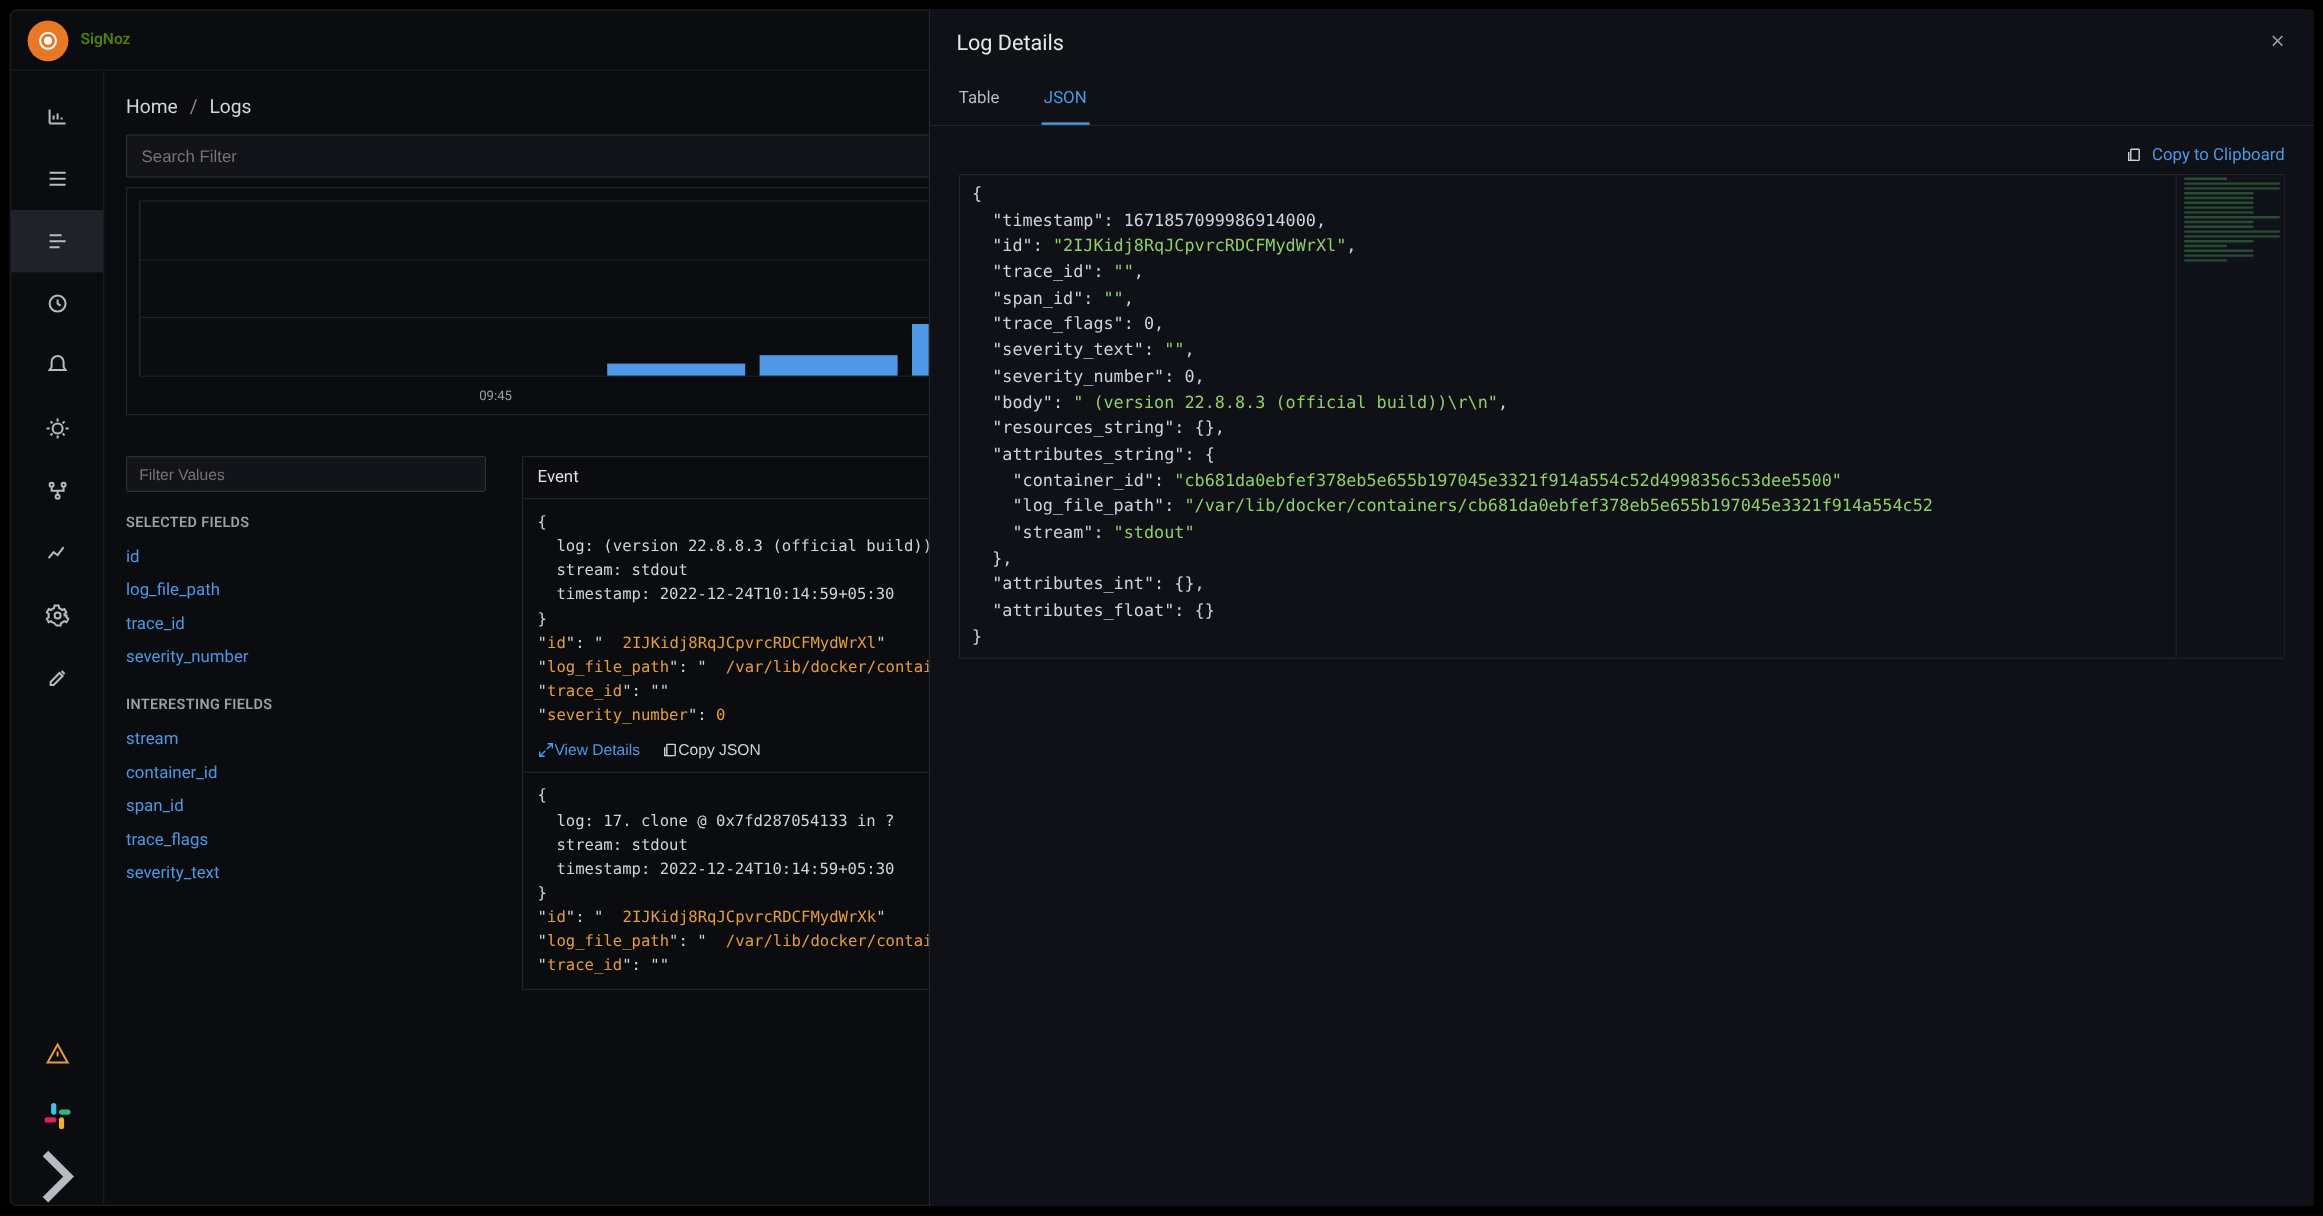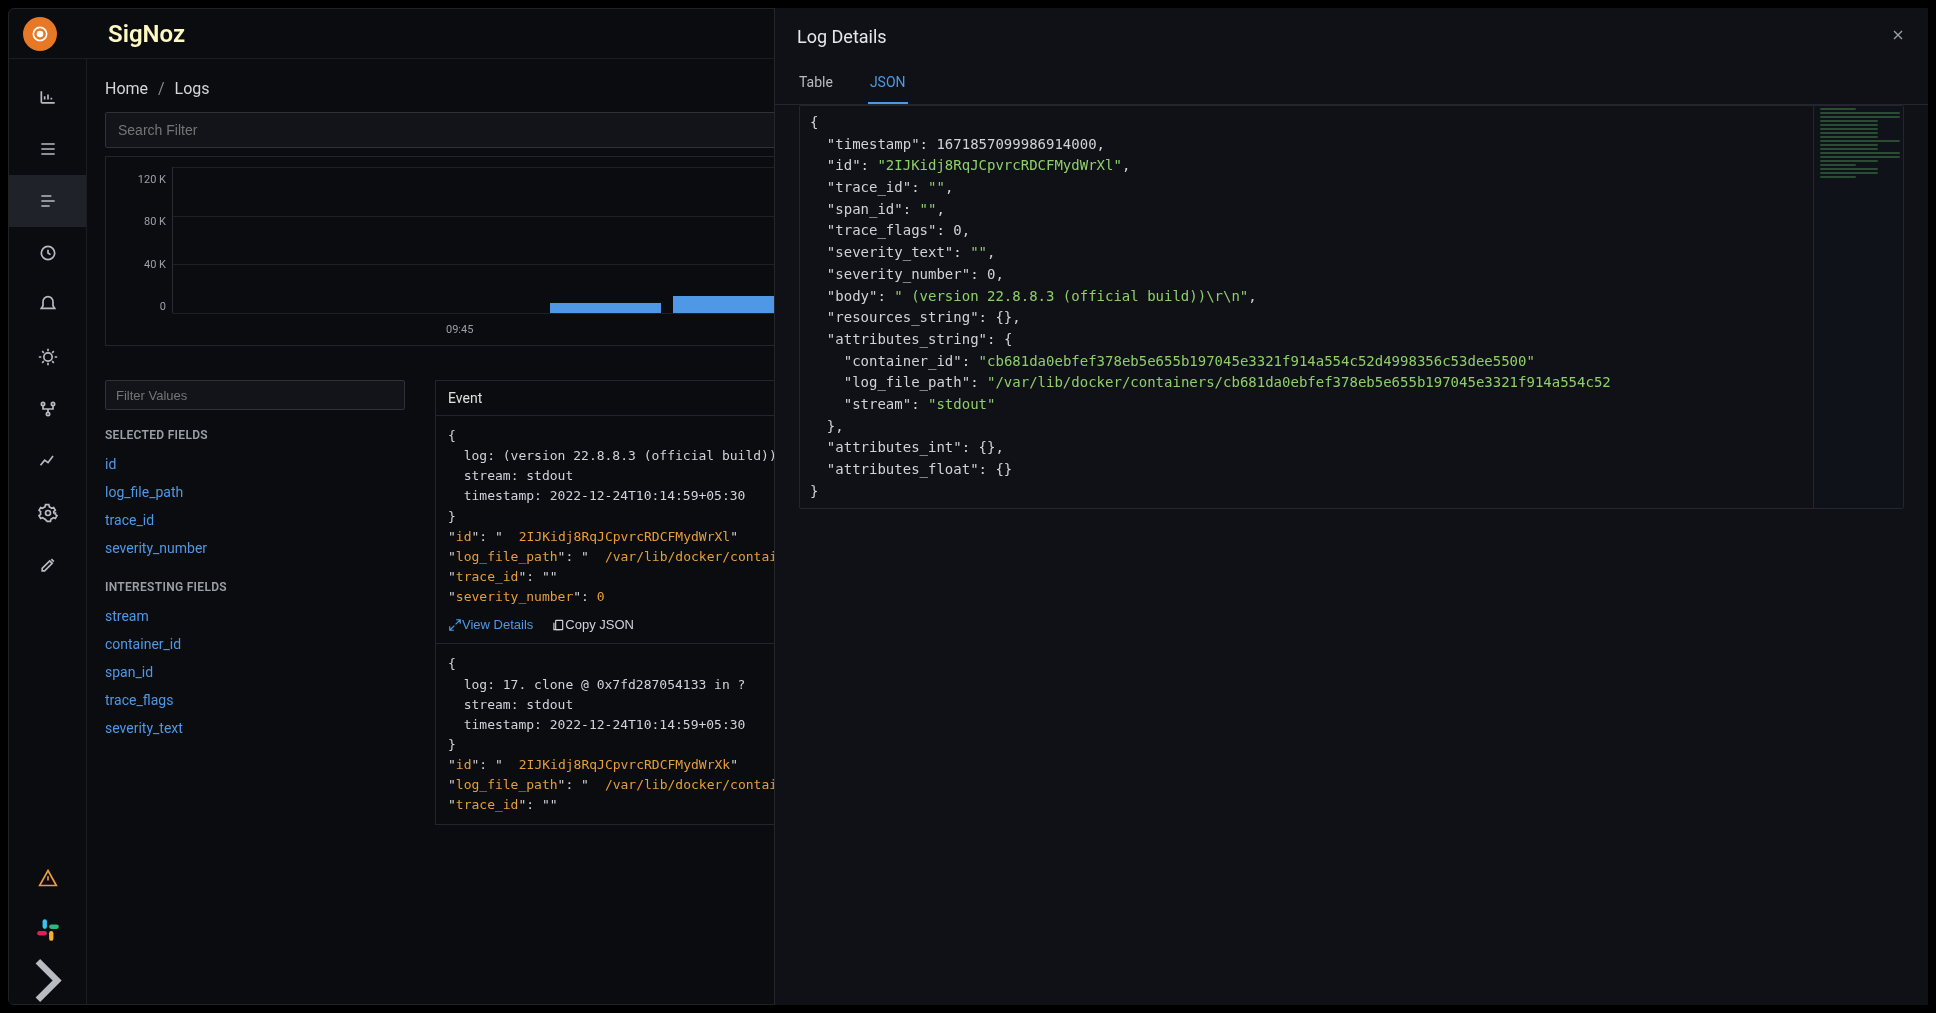--- a/index.html
+++ b/index.html
@@ -9,21 +9,21 @@
   color: #e0e0e0;
   font-family: -apple-system, BlinkMacSystemFont, "Segoe UI", Roboto, sans-serif;
   font-size: 13px;
   position: relative;
 }
 .frame { width: 1936px; height: 1013px; position: relative; }
 .app { position: absolute; top: 8px; left: 8px; right: 8px; bottom: 8px; background: #0b0c10; border: 1px solid #222; border-radius: 6px; overflow: hidden; display: flex; flex-direction: column; }
 .header { height: 50px; display: flex; align-items: center; padding: 0 14px; gap: 10px; border-bottom: 1px solid #1b1d21; }
 .logo-circle { width: 34px; height: 34px; background:#e67826; border-radius:50%; display:flex; align-items:center; justify-content:center; }
 .logo-circle svg { width:20px; height:20px; }
-.app-name { font-size: 24px; font-weight: 600; color: #fef9c3; margin-left: 41px; }
+.app-name { font-size: 13px; font-weight: 600; color: #4d7c0f; }
 .body { flex:1; display:flex; min-height:0; }
 .sidebar { width: 78px; background:#0b0c10; display:flex; flex-direction:column; align-items:center; padding-top:12px; gap:0; border-right:1px solid #1b1d21; position:relative; }
 .side-item { width:100%; height:52px; display:flex; align-items:center; justify-content:center; cursor:pointer; color:#b8bcc2; }
 .side-item.active { background:#1f2228; }
 .side-item svg { width:20px; height:20px; }
 .side-spacer { flex:1; }
 .side-item.warn { color:#e69e3c; }
 .side-item.slack svg { width:26px; height:26px; }
 .collapse-btn { width:100%; height:48px; display:flex; align-items:center; justify-content:center; color:#b8bcc2; cursor:pointer; }
 .main { flex:1; display:flex; flex-direction:column; padding: 20px 0 0 0; min-width:0; }
@@ -186,26 +186,20 @@
           <a>Home</a>
           <span class="sep">/</span>
           <a>Logs</a>
         </div>
         <div class="search-bar">
           <input type="text" placeholder="Search Filter" style="">
         </div>
 
         <div class="chart-box">
           <div class="chart-inner">
-            <div class="chart-y">
-              <div>120 K</div>
-              <div>80 K</div>
-              <div>40 K</div>
-              <div>0</div>
-            </div>
             <div class="chart-plot">
               <div class="chart-grid">
                 <div class="gline" style="top:0"></div>
                 <div class="gline" style="top:33.3%"></div>
                 <div class="gline" style="top:66.6%"></div>
                 <div class="gline" style="top:100%"></div>
               </div>
               <div class="chart-bars" id="chart-bars">
                   <div class="chart-bar" style="height: 0%; background: transparent;"></div>
                   <div class="chart-bar" style="height: 0%; background: transparent;"></div>
@@ -284,20 +278,29 @@
       <div class="drawer-title">Log Details</div>
       <div class="close-x">
         <svg width="16" height="16" viewBox="0 0 24 24" fill="none" stroke="currentColor" stroke-width="2">
             <path d="M6 6l12 12M18 6L6 18"></path>
           </svg>
       </div>
     </div>
     <div class="drawer-tabs">
       <div class="drawer-tab">Table</div>
       <div class="drawer-tab active">JSON</div>
+    </div>
+    <div class="drawer-toolbar">
+      <div class="copy-clip">
+        <svg viewBox="0 0 24 24" fill="none" stroke="currentColor" stroke-width="2">
+            <rect x="8" y="4" width="12" height="16" rx="1"></rect>
+            <path d="M5 8v12h10"></path>
+          </svg>
+        <span>Copy to Clipboard</span>
+      </div>
     </div>
     <div class="json-view">
       <div class="json-code" id="json-code"><span class="punc">{</span>
   <span class="key">"timestamp"</span><span class="punc">: </span><span class="num">1671857099986914000</span><span class="punc">,</span>
   <span class="key">"id"</span><span class="punc">: </span><span class="str">"2IJKidj8RqJCpvrcRDCFMydWrXl"</span><span class="punc">,</span>
   <span class="key">"trace_id"</span><span class="punc">: </span><span class="str">""</span><span class="punc">,</span>
   <span class="key">"span_id"</span><span class="punc">: </span><span class="str">""</span><span class="punc">,</span>
   <span class="key">"trace_flags"</span><span class="punc">: </span><span class="num">0</span><span class="punc">,</span>
   <span class="key">"severity_text"</span><span class="punc">: </span><span class="str">""</span><span class="punc">,</span>
   <span class="key">"severity_number"</span><span class="punc">: </span><span class="num">0</span><span class="punc">,</span>

